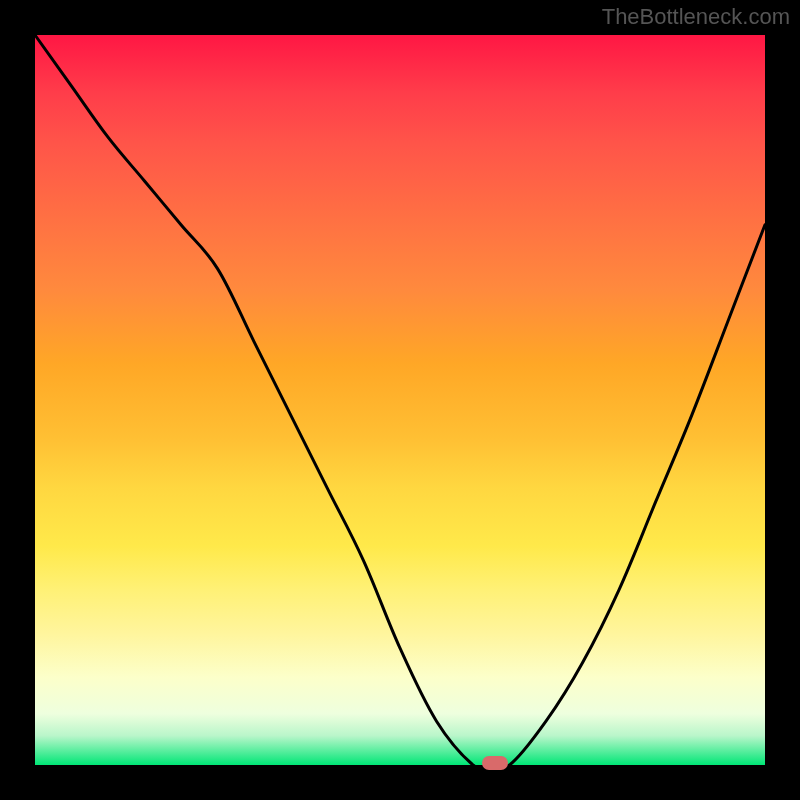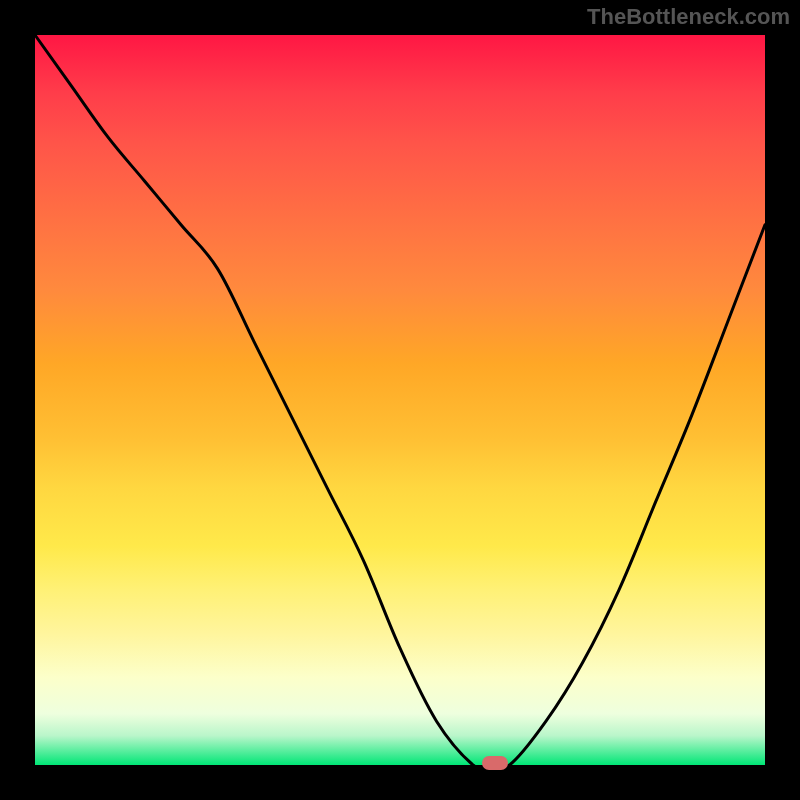--- a/index.html
+++ b/index.html
@@ -10,21 +10,21 @@
     font-family: Arial, sans-serif;
     position: relative;
     overflow: hidden;
   }
   .watermark {
     position: absolute;
     top: 4px;
     right: 10px;
     color: #555;
     font-size: 22px;
-    font-weight: bold;
+    font-weight: normal;
     z-index: 10;
   }
   .chart-area {
     position: absolute;
     left: 35px;
     top: 35px;
     width: 730px;
     height: 730px;
     background: linear-gradient(to bottom,
       #ff1744 0%,

